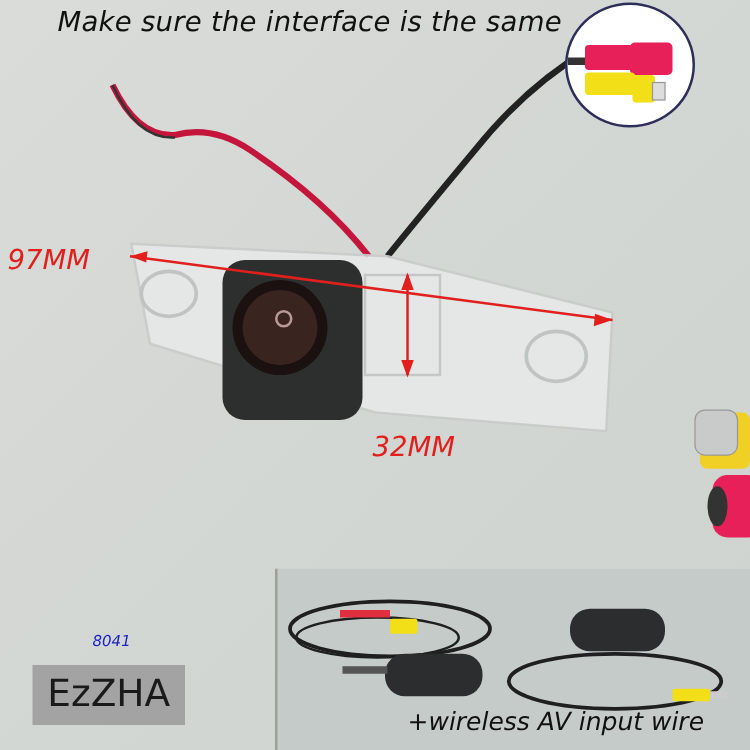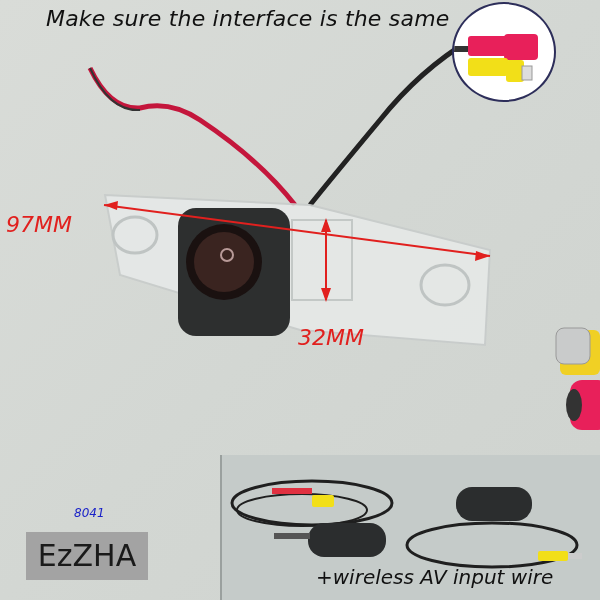--- a/index.html
+++ b/index.html
@@ -25,21 +25,21 @@
     .brand {
       left:26px; top:532px; width:122px; height:48px; background:#a3a3a3;
       color:#1a1a1a; font-size:30px; line-height:48px; text-align:center;
       font-family: "DejaVu Sans", sans-serif;
     }
     .av-inset {
       left:220px; top:455px; width:380px; height:145px;
       background:#c5cbc9; border-left:2px solid #9aa09e;
     }
     .av-caption {
-      left:94px; top:110px; font-size:20px; font-style:italic; color:#111;
+      left:104px; top:110px; font-size:20px; font-style:italic; color:#111;
     }
     svg { position:absolute; left:0; top:0; }
   </style>
 </head>
 <body>
 
 <svg width="600" height="600">
 
   <path d="M90 68 Q110 110 140 108 Q170 100 200 120 Q260 160 295 205" stroke="#c4163c" stroke-width="5" fill="none"></path>
   <path d="M90 68 Q110 112 140 110" stroke="#333" stroke-width="2" fill="none"></path>
@@ -75,22 +75,22 @@
   <svg width="100" height="96">
     <rect x="0" y="42" width="20" height="6" fill="#333"></rect>
     <rect x="14" y="32" width="40" height="20" rx="3" fill="#e8205a"></rect>
     <rect x="50" y="30" width="34" height="26" rx="4" fill="#e8205a"></rect>
     <rect x="14" y="54" width="40" height="18" rx="3" fill="#f2df18"></rect>
     <rect x="52" y="56" width="18" height="22" rx="3" fill="#f2df18"></rect>
     <rect x="68" y="62" width="10" height="14" fill="#ddd" stroke="#999"></rect>
   </svg>
 </div>
 
-<div class="abs dim-label" style="left:6px; top:196px;margin-top:16px;">97MM</div>
-<div class="abs dim-label" style="left:298px; top:325px;">32MM</div>
+<div class="abs dim-label" style="left:6px; top:196px;">97MM</div>
+<div class="abs dim-label" style="left:298px; top:346px;">32MM</div>
 
 <div class="abs model-no">8041</div>
 <div class="abs brand">EzZHA</div>
 
 <div class="abs av-inset">
   <svg width="380" height="145">
 
     <ellipse cx="90" cy="48" rx="80" ry="22" fill="none" stroke="#1f1f1f" stroke-width="3"></ellipse>
     <ellipse cx="80" cy="55" rx="65" ry="16" fill="none" stroke="#1f1f1f" stroke-width="2"></ellipse>
     <rect x="50" y="33" width="40" height="6" fill="#e03040"></rect>

